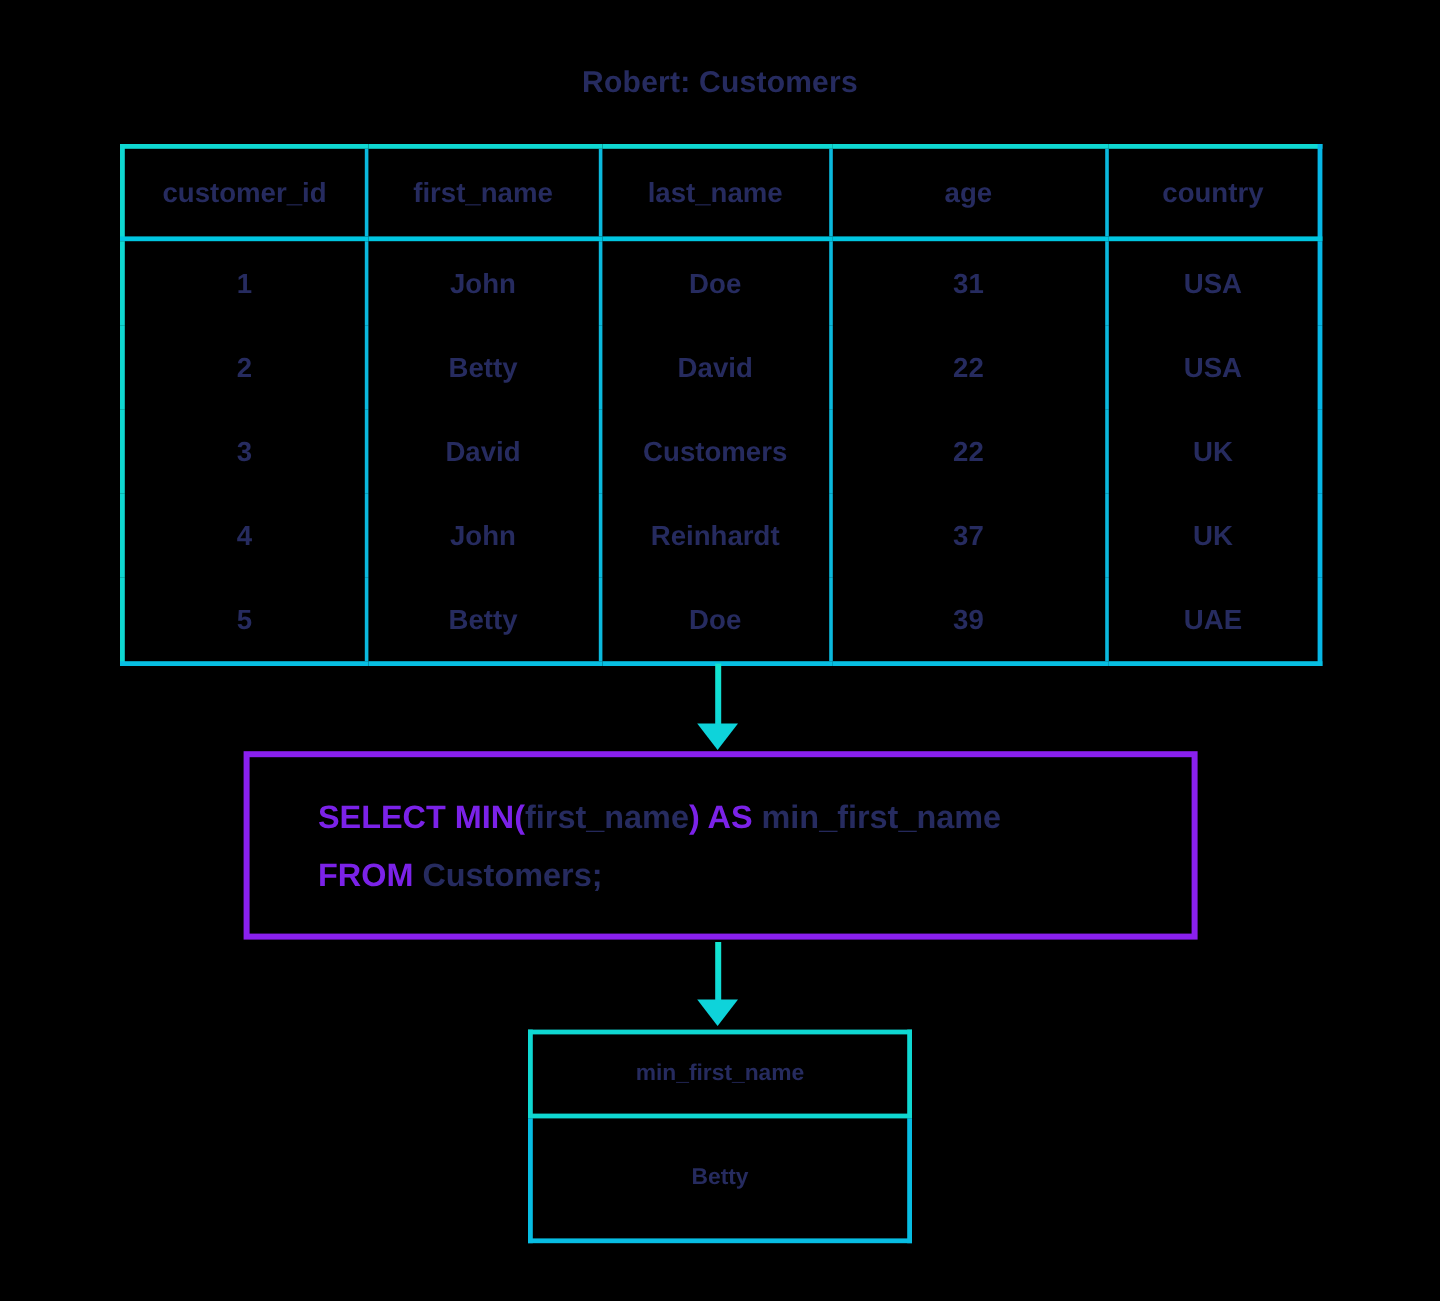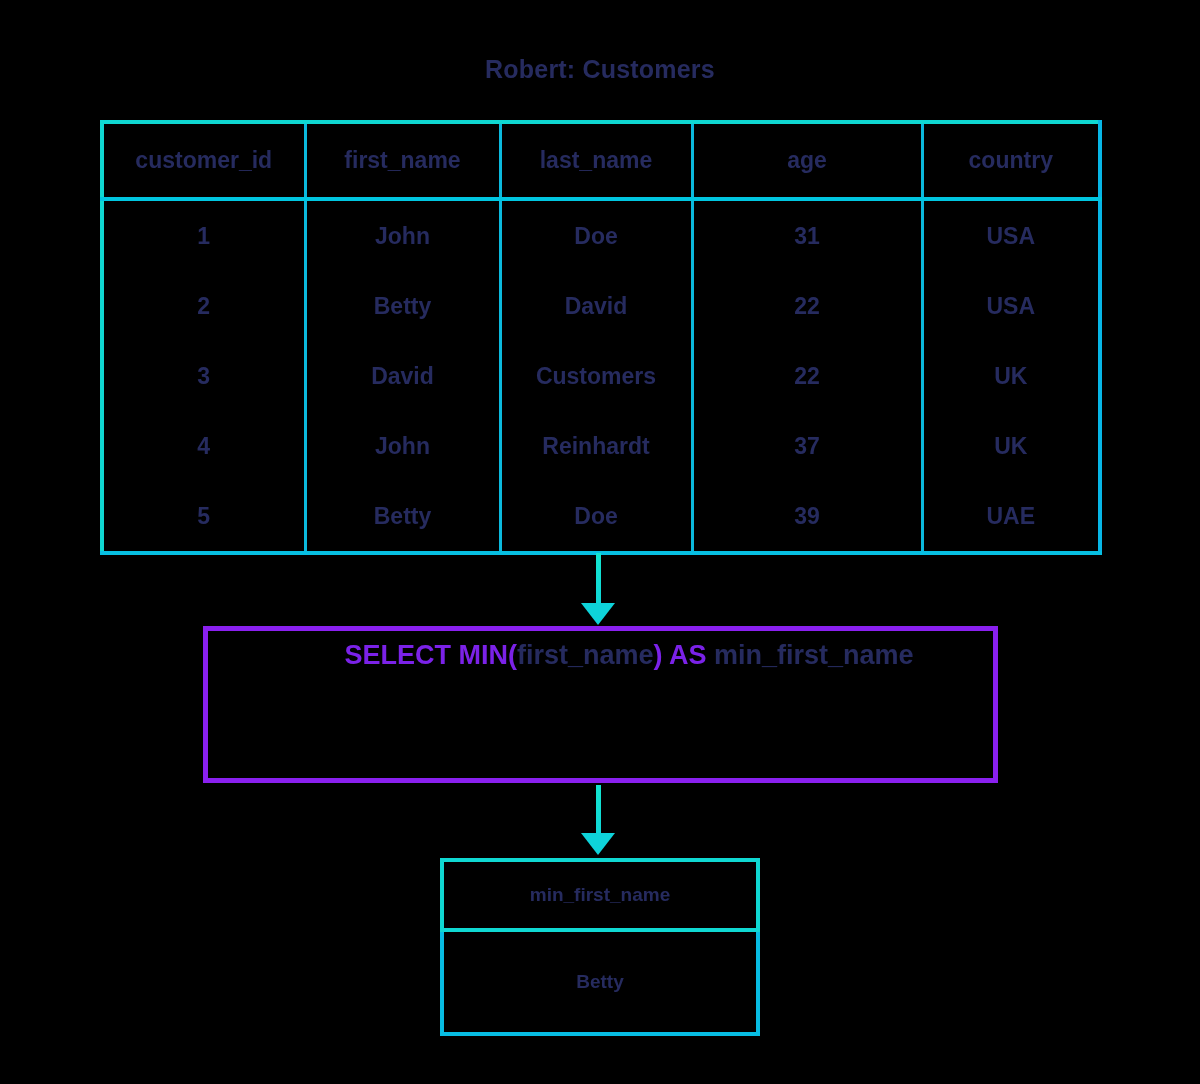--- a/index.html
+++ b/index.html
@@ -106,21 +106,21 @@
   #query-box {
     position: absolute;
     left: 203px;
     top: 626px;
     width: 795px;
     height: 157px;
     box-sizing: border-box;
     border: 5px solid #8a20ef;
     background: #000000;
     display: flex;
-    flex-direction: row;
+    flex-direction: column;
     justify-content: center;
     padding-left: 57px;
   }
   .query-line {
     font-size: 27px;
     font-weight: 700;
     line-height: 48px;
     white-space: pre;
     color: #262b5f;
   }
@@ -217,20 +217,21 @@
   </tbody>
 </table>
 
 <div class="arrow" id="arrow-table-to-query">
   <div class="shaft"></div>
   <div class="head"></div>
 </div>
 
 <div id="query-box">
   <div class="query-line"><span class="kw">SELECT</span><span class="kw"> </span><span class="kw">MIN</span><span class="kw">(</span><span class="idn">first_name</span><span class="kw">)</span><span class="kw"> </span><span class="kw">AS</span><span class="idn"> </span><span class="idn">min_first_name</span></div>
+  <div class="query-line"><span class="kw">FROM</span><span class="idn"> </span><span class="idn">Customers;</span></div>
 </div>
 
 <div class="arrow" id="arrow-query-to-result">
   <div class="shaft"></div>
   <div class="head"></div>
 </div>
 
 <table id="result-table">
   <thead>
     <tr>

